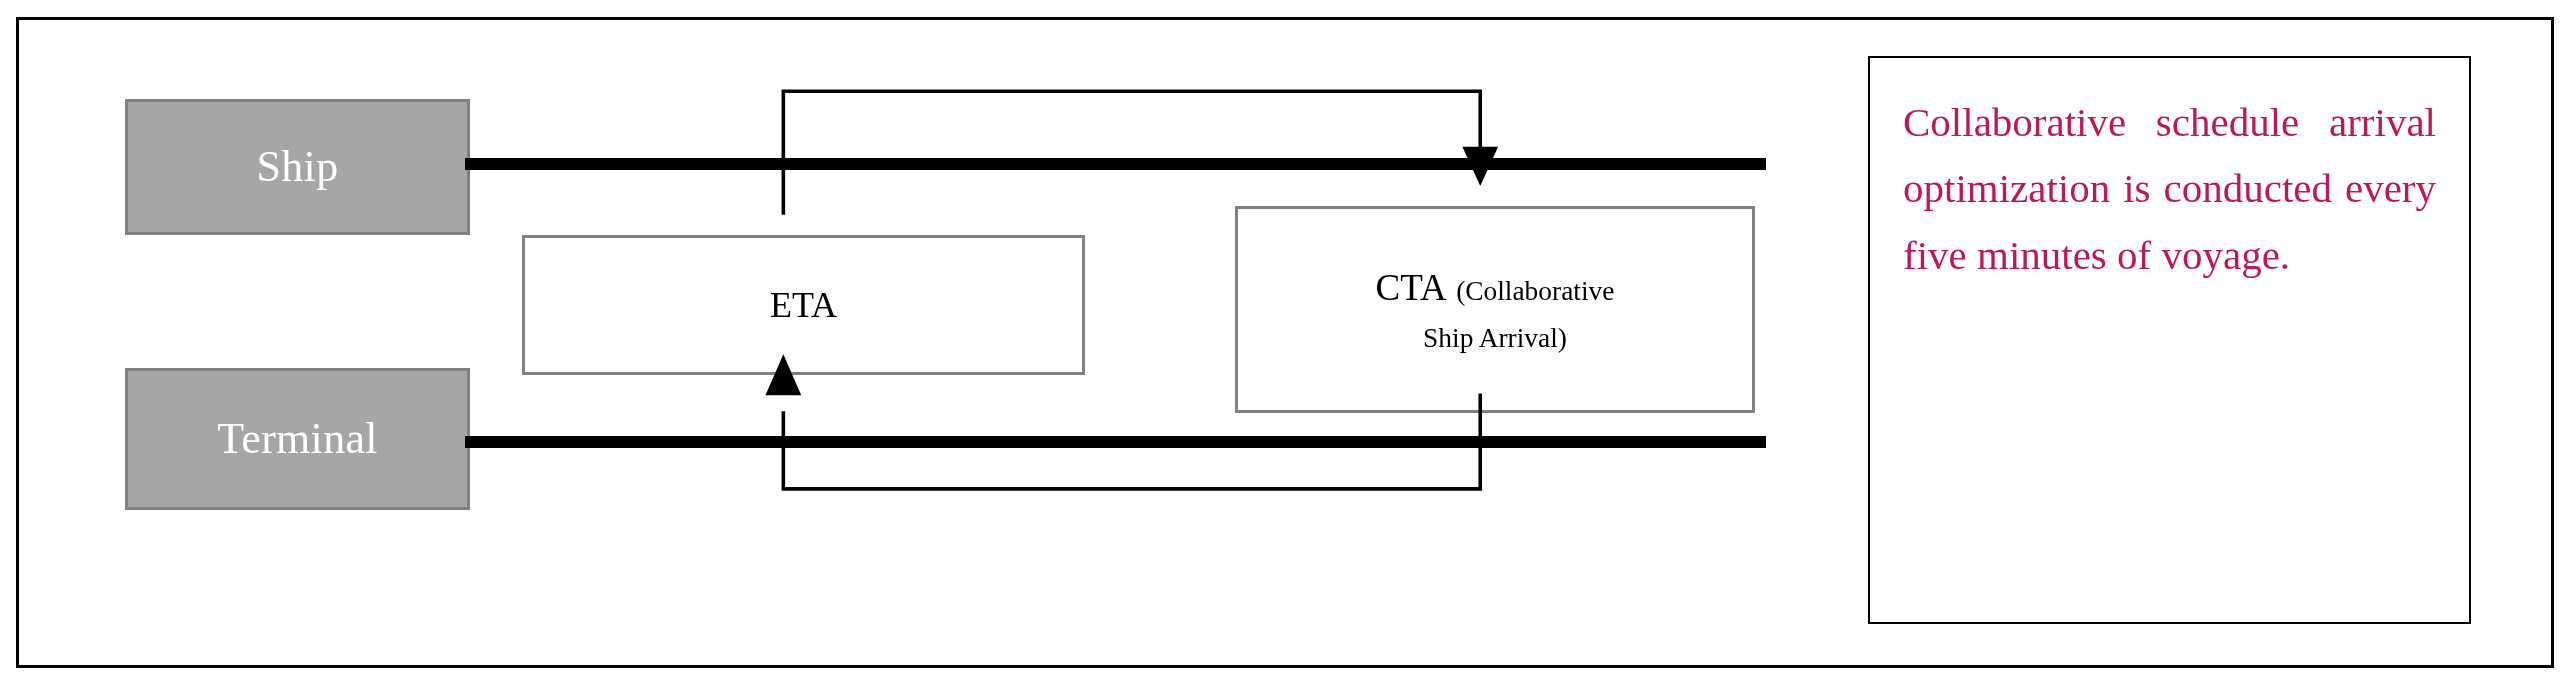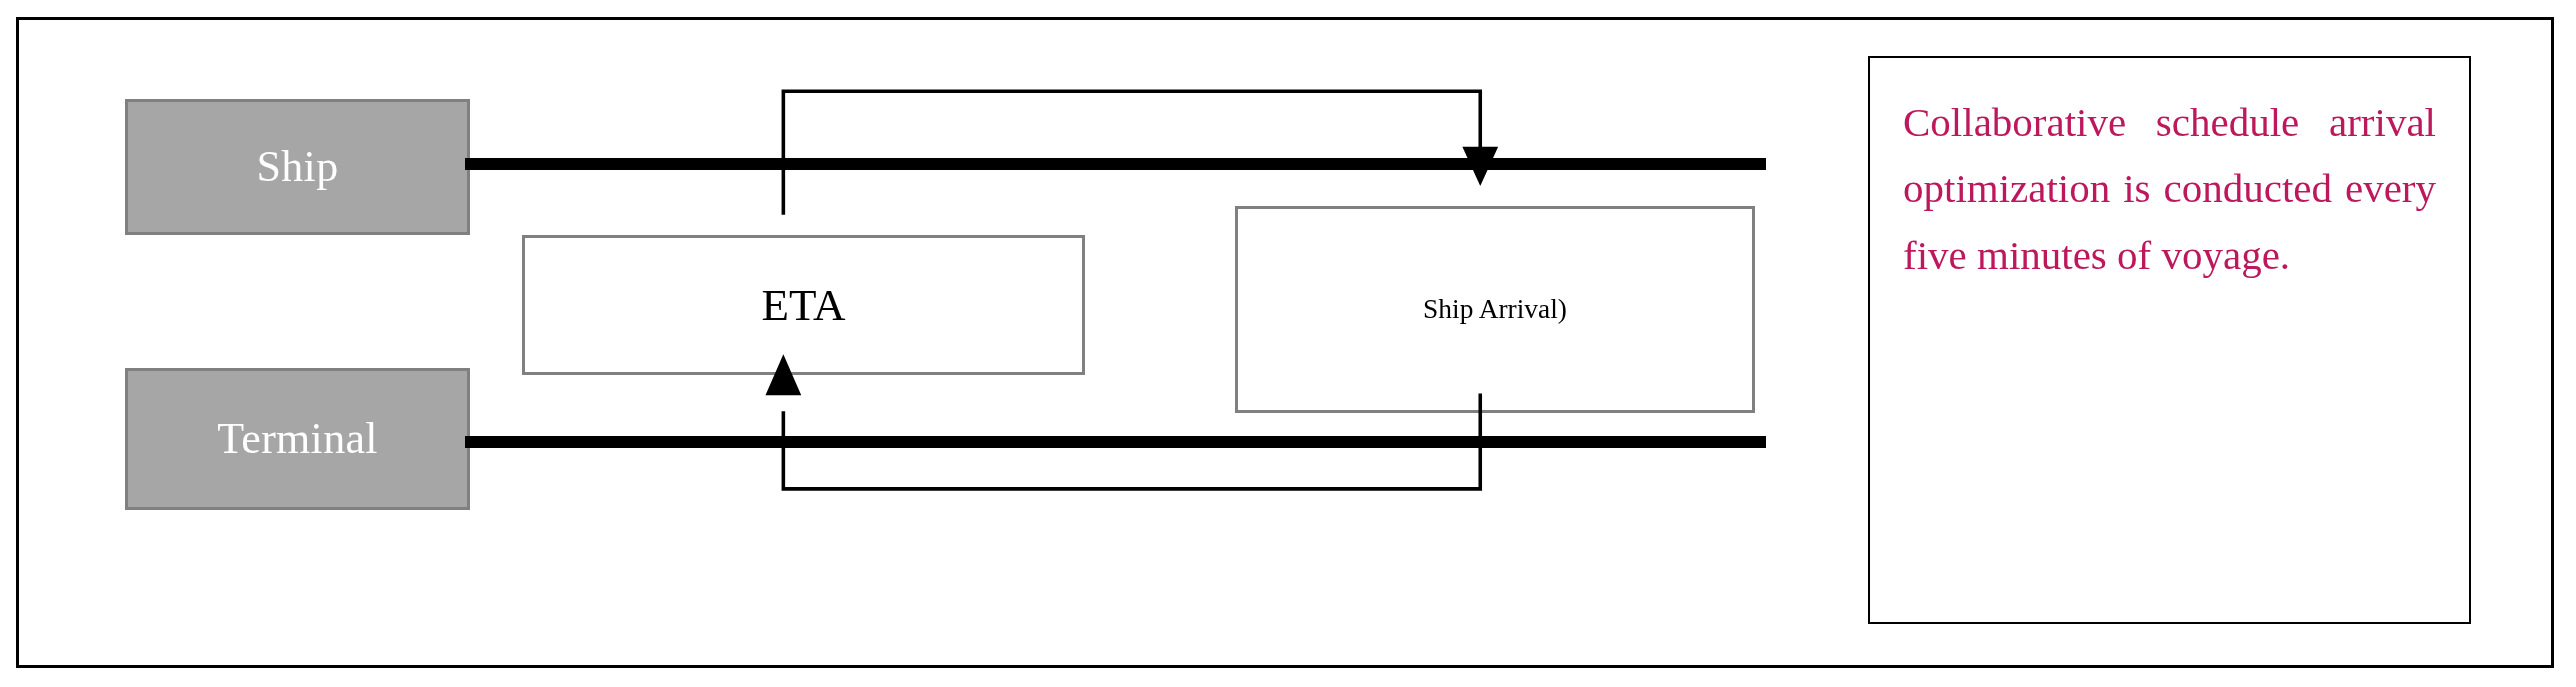--- a/index.html
+++ b/index.html
@@ -164,24 +164,25 @@
 
     <div class="actor-box" id="box-terminal">
       <span class="actor-label">Terminal</span>
     </div>
 
     <div class="actor-box" id="box-ship">
       <span class="actor-label">Ship</span>
     </div>
 
     <div class="data-box" id="box-eta">
-      <span class="cta-line cta-acronym" style="font-size:45px;">ETA</span>
+      <span class="cta-line cta-acronym" style="font-size:36px;">ETA</span>
     </div>
 
     <div class="data-box" id="box-cta">
+      <span class="cta-line"><span class="cta-acronym">CTA</span><span class="cta-expansion" style="padding-left:9.5px;">(Collaborative</span></span>
       <span class="cta-line cta-expansion">Ship Arrival)</span>
     </div>
 
     <div class="bus-line" id="bus-ship"></div>
     <div class="bus-line" id="bus-terminal"></div>
 
   </div>
 
   <svg id="connector-layer" viewBox="0 0 4321 1154">
 

